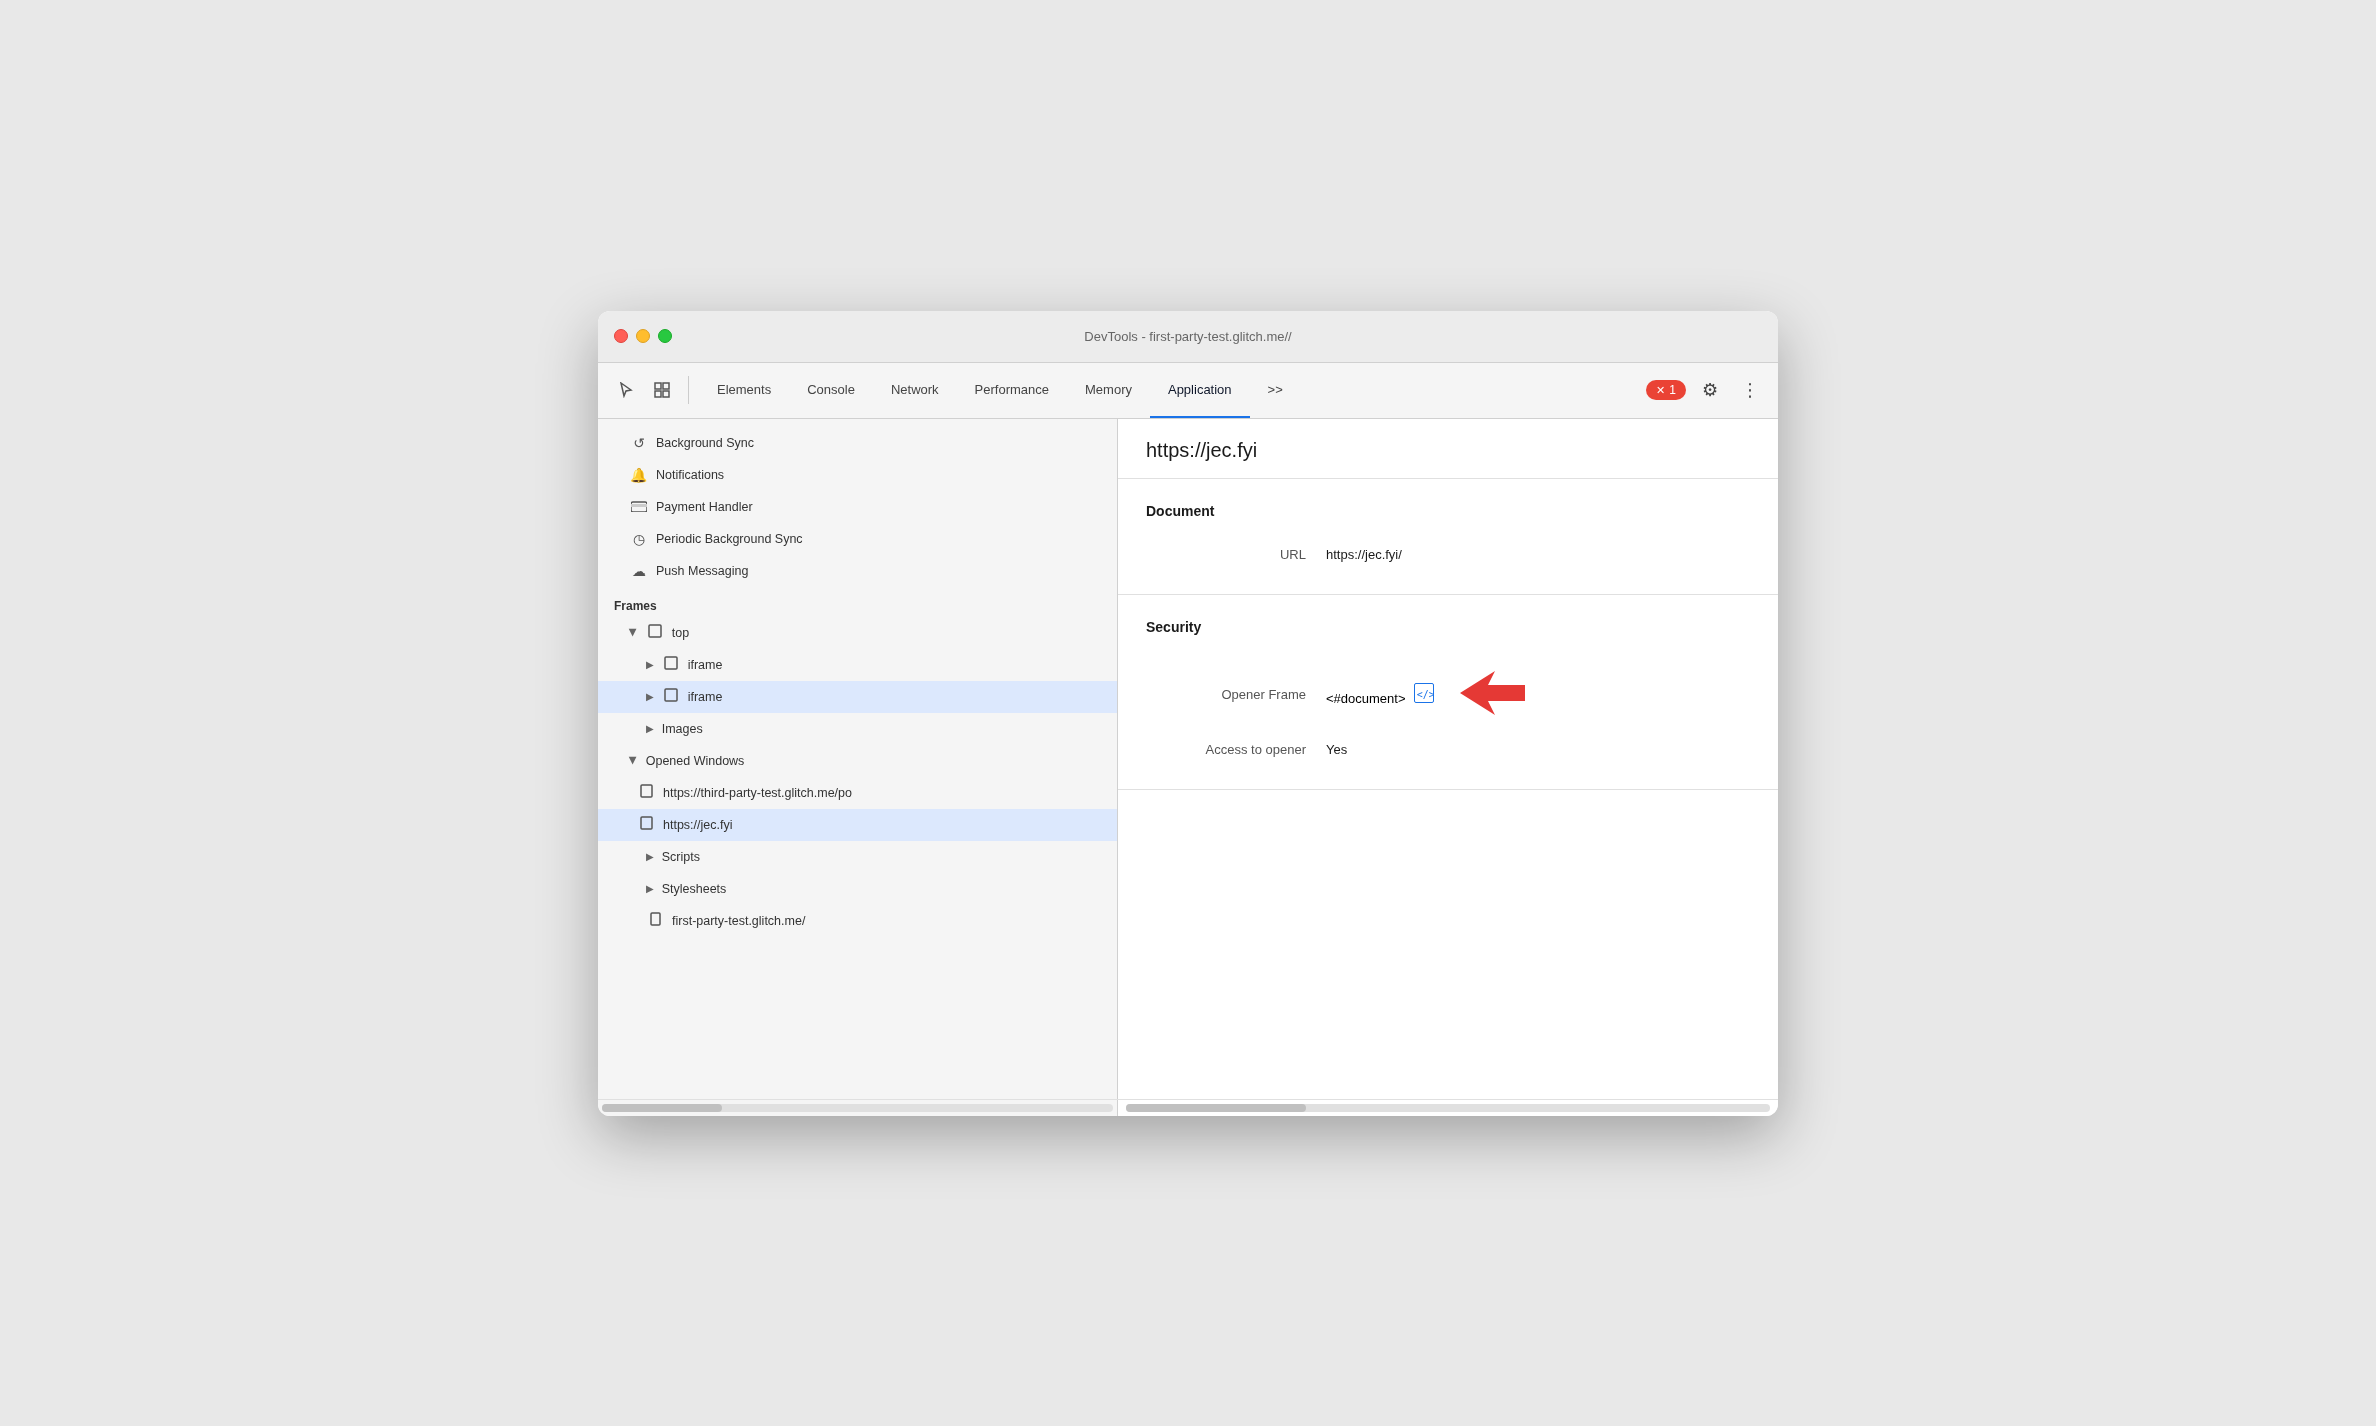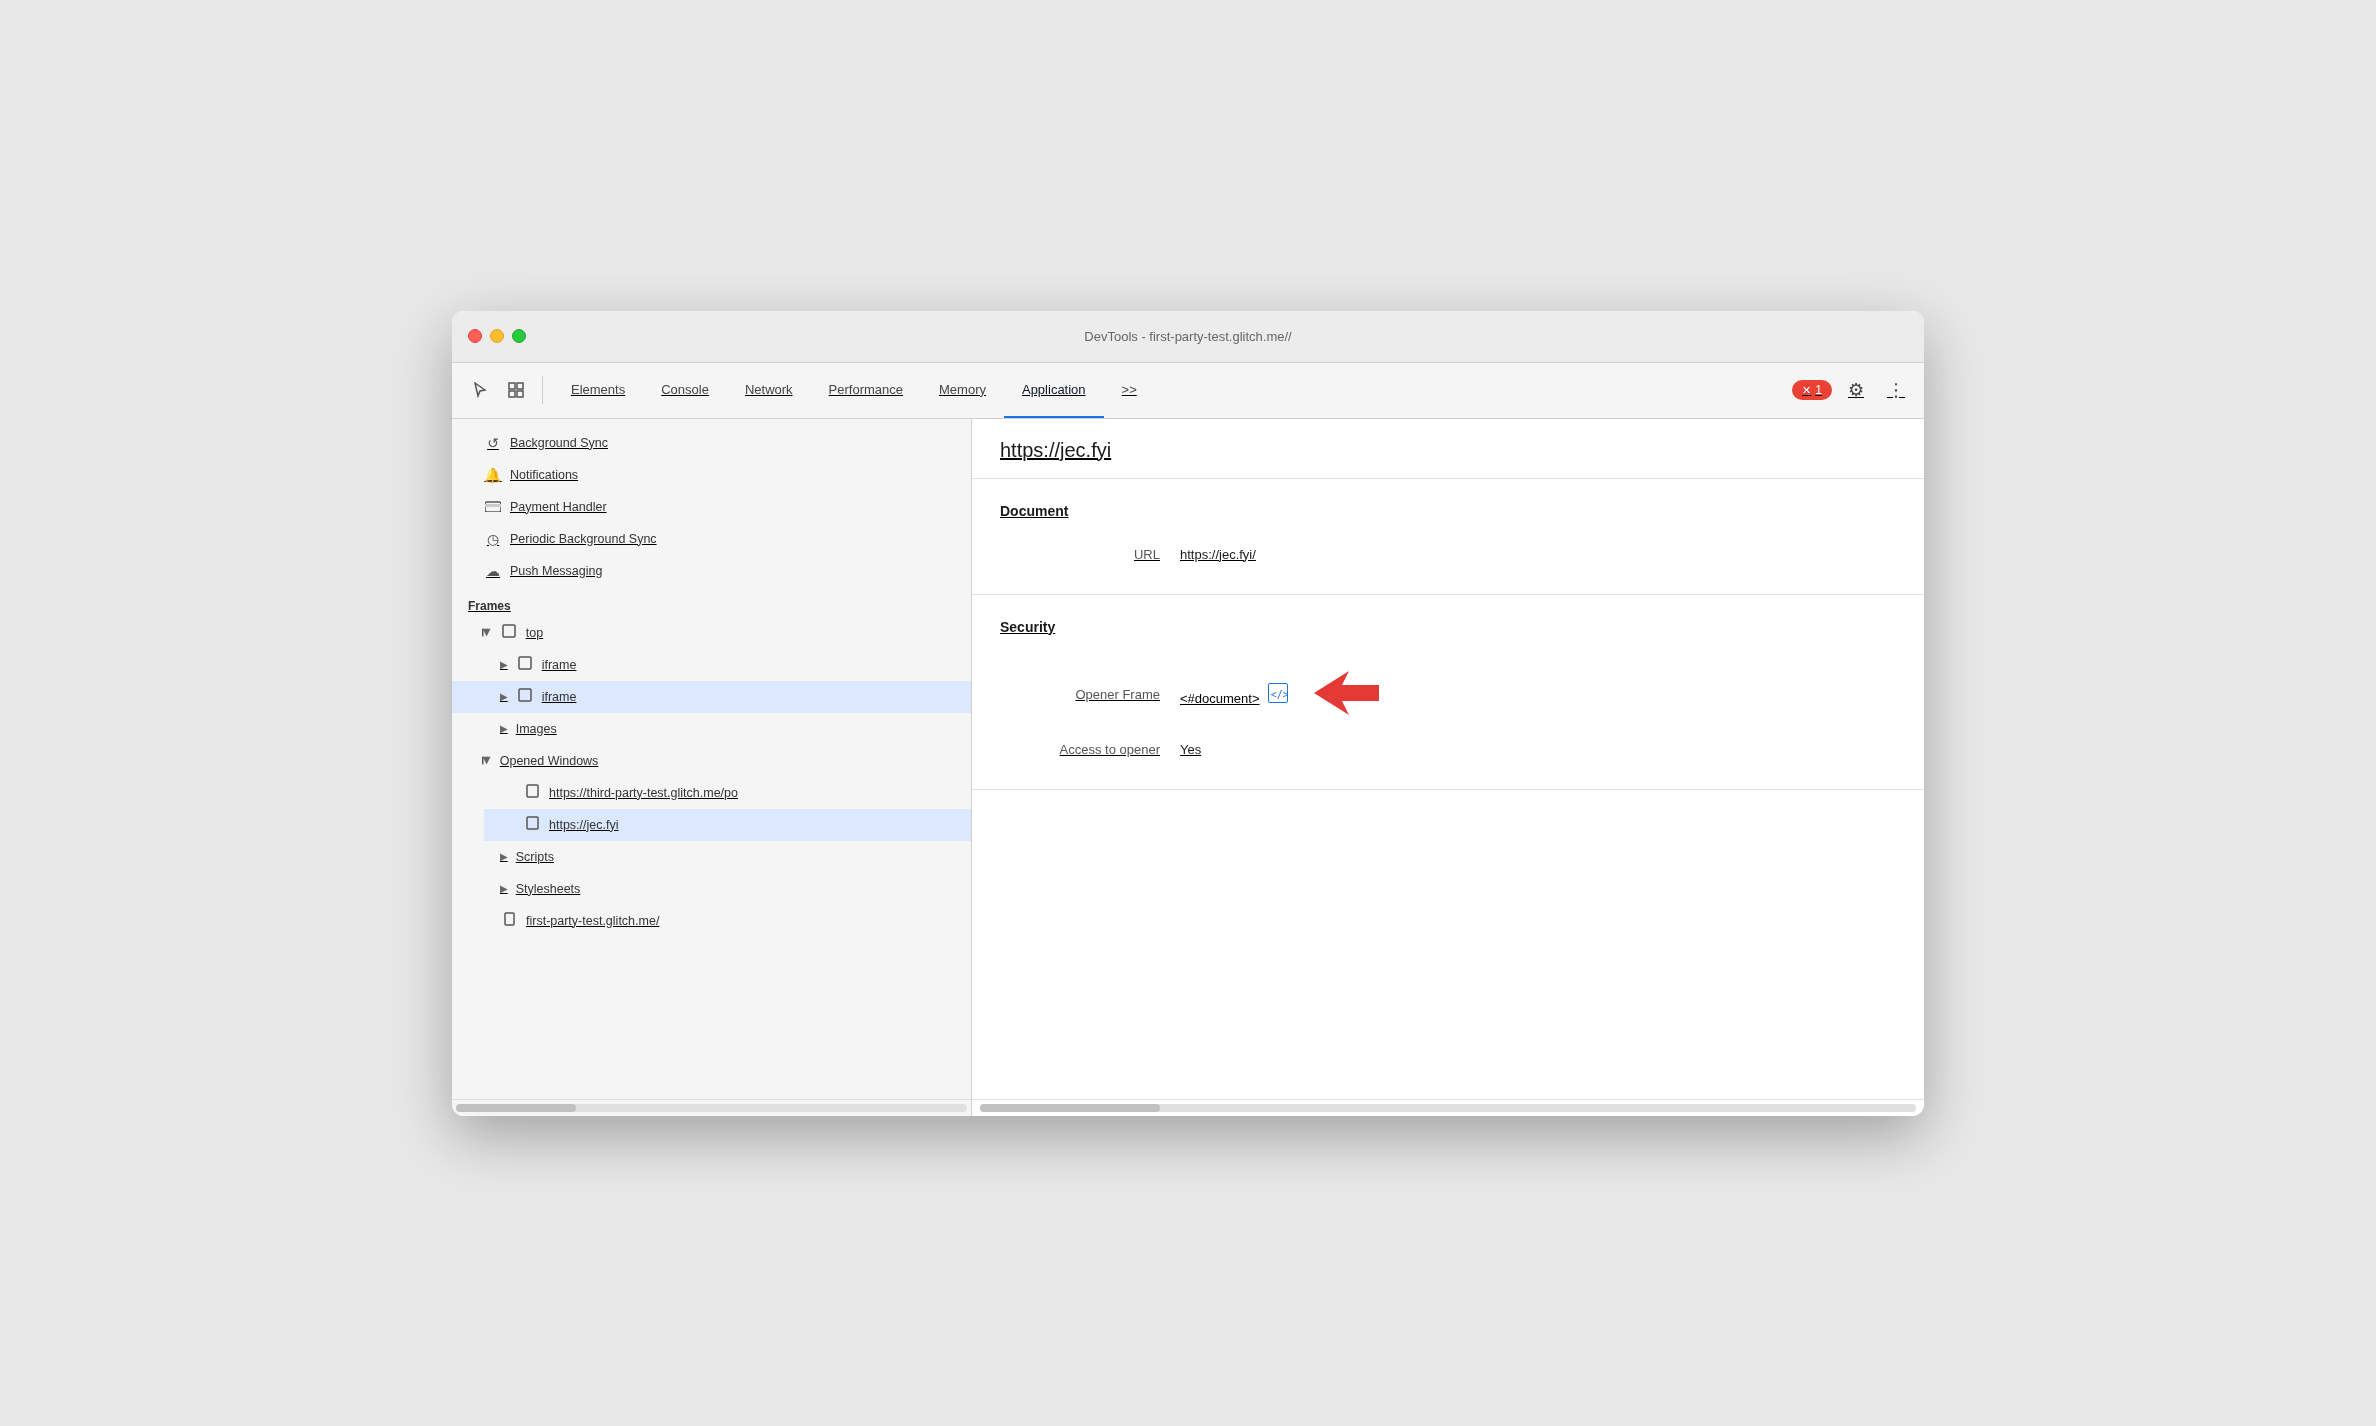--- a/index.html
+++ b/index.html
@@ -6,26 +6,25 @@
     body {
       font-family: -apple-system, BlinkMacSystemFont, 'Segoe UI', sans-serif;
       background: #e8e8e8;
       display: flex;
       justify-content: center;
       align-items: center;
       min-height: 100vh;
       padding: 20px;
     }
     .window {
-      width: 1472px;
+      width: 1180px;
       background: #ffffff;
       border-radius: 12px;
       box-shadow: 0 20px 60px rgba(0,0,0,0.3);
       overflow: hidden;
-      text-decoration: underline;
     }
     
     .title-bar {
       background: #ececec;
       height: 52px;
       display: flex;
       align-items: center;
       padding: 0 16px;
       border-bottom: 1px solid #d0d0d0;
       position: relative;
@@ -164,21 +163,21 @@
       color: #555;
     }
     .sidebar-section-label {
       padding: 12px 16px 4px 16px;
       font-size: 12px;
       font-weight: 600;
       color: #333;
     }
     .sidebar-item.indented { padding-left: 32px; }
     .sidebar-item.double-indented { padding-left: 48px; }
-    .sidebar-item.triple-indented { padding-left: 39px; margin-left: 32px; }
+    .sidebar-item.triple-indented { padding-left: 39px; }
     .expand-arrow {
       font-size: 10px;
       color: #666;
       flex-shrink: 0;
     }
     .expand-arrow.down { transform: rotate(90deg); }
     
     .sidebar::-webkit-scrollbar { width: 8px; }
     .sidebar::-webkit-scrollbar-track { background: transparent; }
     .sidebar::-webkit-scrollbar-thumb { background: #ccc; border-radius: 4px; }

